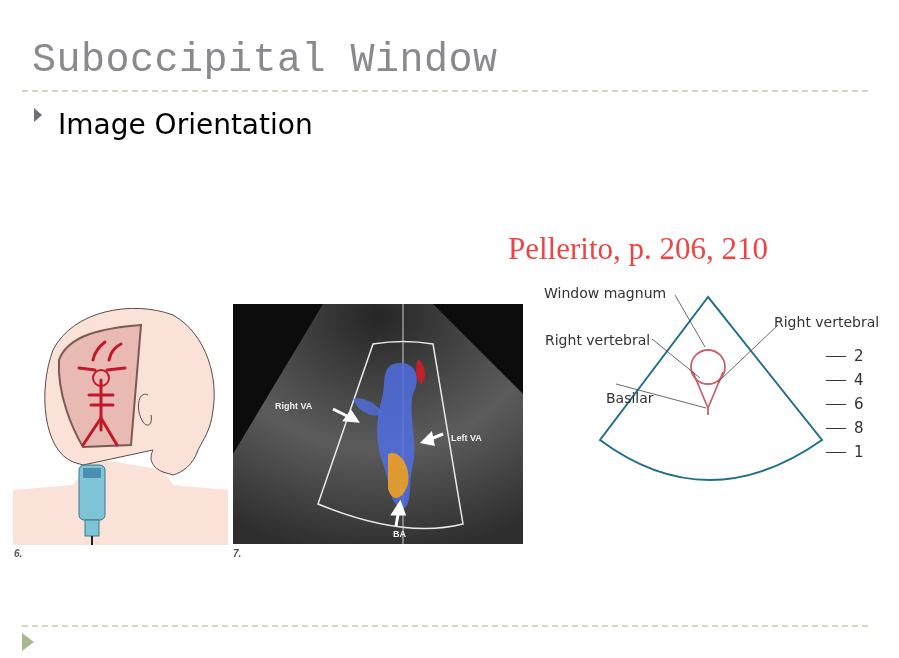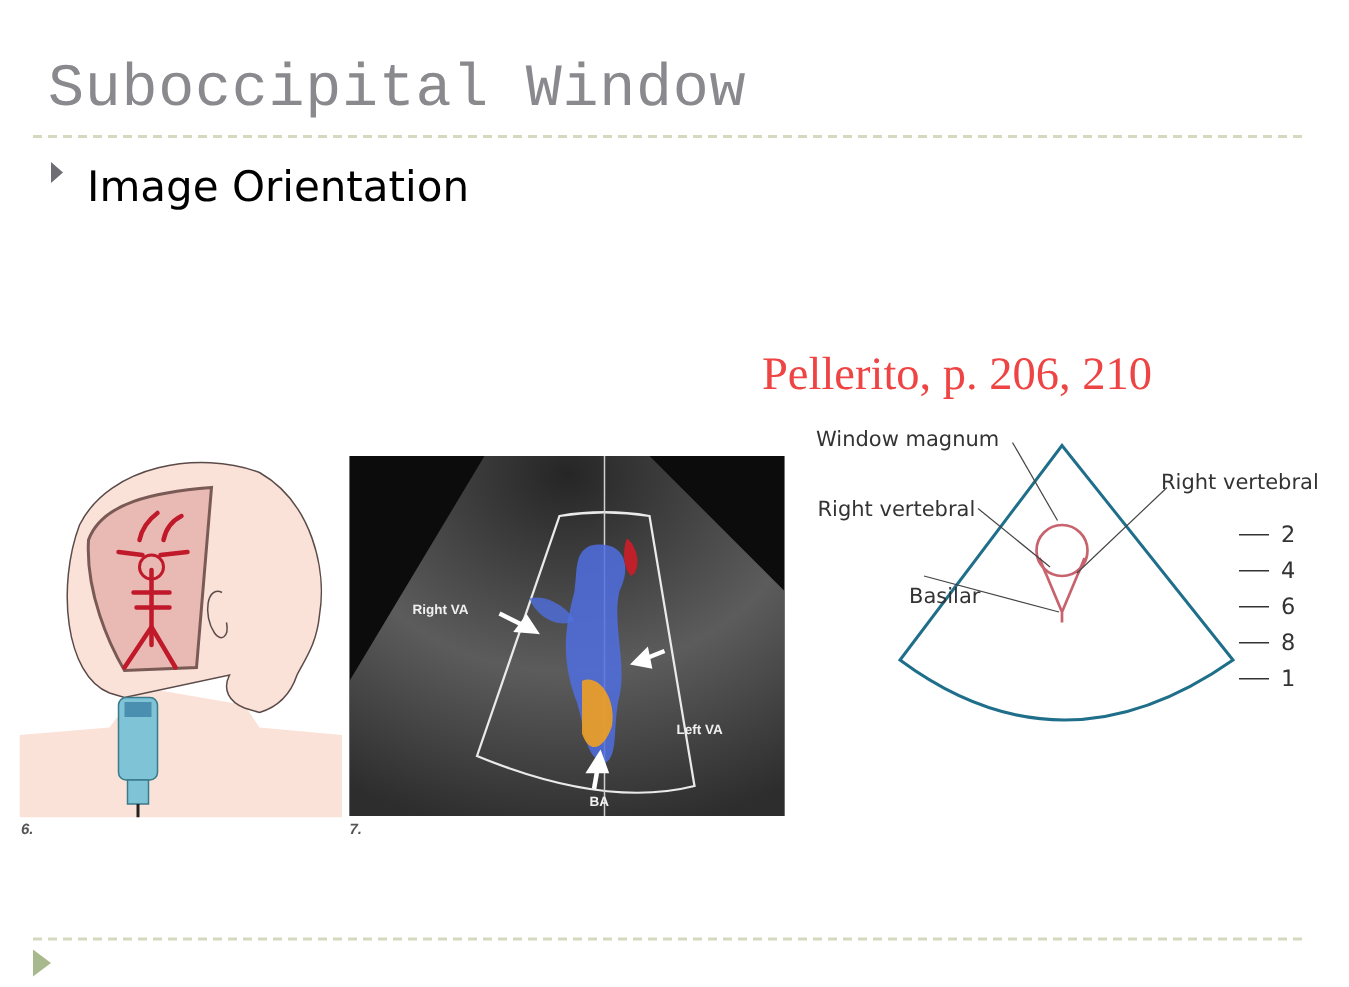--- a/index.html
+++ b/index.html
@@ -88,21 +88,21 @@
     <g stroke="#fff" stroke-width="3" fill="#fff">
       <line x1="100" y1="105" x2="120" y2="115"></line>
       <polygon points="124,117 112,116 118,108"></polygon>
       <line x1="210" y1="130" x2="195" y2="136"></line>
       <polygon points="190,138 198,130 200,140"></polygon>
       <line x1="163" y1="222" x2="166" y2="205"></line>
       <polygon points="167,199 160,210 171,210"></polygon>
     </g>
   </svg>
   <div class="us-label" style="left:42px; top:97px;">Right VA</div>
-  <div class="us-label" style="left:218px; top:129px;margin-top:48px;">Left VA</div>
+  <div class="us-label" style="left:218px; top:129px;">Left VA</div>
   <div class="us-label" style="left:160px; top:225px;">BA</div>
 </div>
 <div class="fig-label" style="left:233px; top:548px;">7.</div>
 
 <div class="diagram">
   <svg width="350" height="215" viewBox="0 0 350 215">
     <path d="M168 17 L60 160 Q168 240 282 160 Z" fill="none" stroke="#1f6f8b" stroke-width="2"></path>
     <circle cx="168" cy="87" r="17" fill="none" stroke="#c8636e" stroke-width="1.8"></circle>
     <path d="M155 97 L168 128 L181 97 M153 92 L157 102 M183 92 L179 102 M168 128 L168 135" fill="none" stroke="#c8636e" stroke-width="1.8"></path>
     <g stroke="#444" stroke-width="0.8" fill="none">

